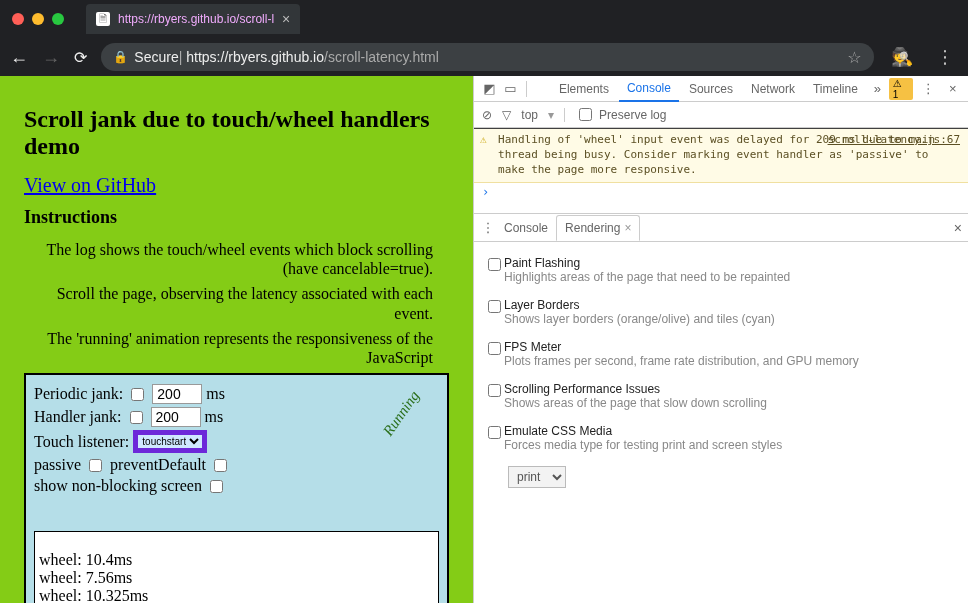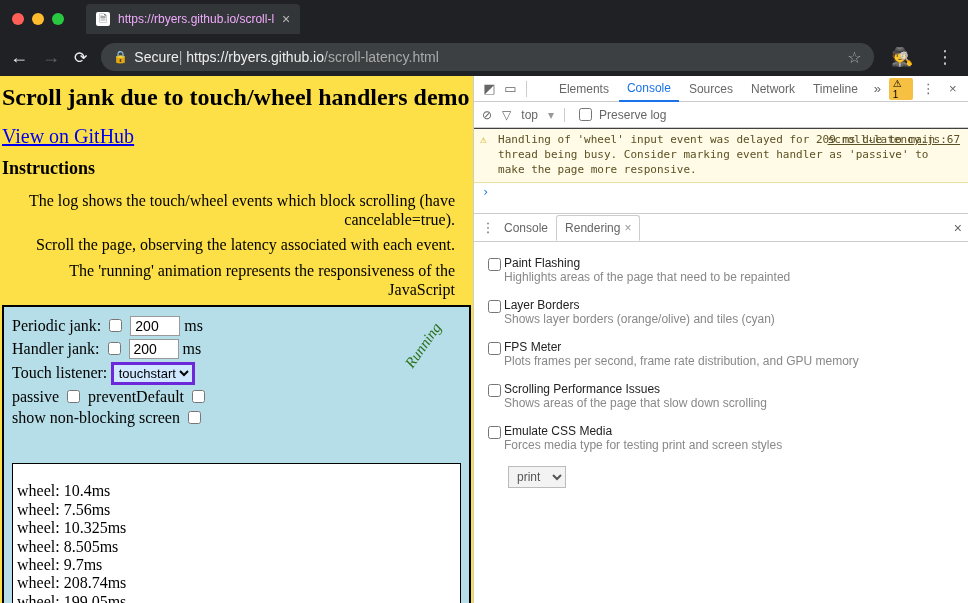--- a/index.html
+++ b/index.html
@@ -23,30 +23,30 @@
   .lock { color: #eee; margin-right: 6px; font-size: 12px; }
   .secure-text { color: #eee; font-size: 14px; }
   .url-host { color: #eee; }
   .url-path { color: #aaa; }
   .star { color: #aaa; margin-left: auto; font-size: 16px; }
   .incog { color: #ccc; font-size: 18px; margin: 0 4px; }
   .kebab { color: #ccc; font-size: 18px; margin: 0 4px; }
 
   
   .viewport { display: flex; height: 527px; }
-  .page { width: 498px; overflow: hidden; padding: 2px; font-family: "Times New Roman", serif; color: #000; background: #fde047; }
+  .page { width: 498px; overflow: hidden; padding: 24px; font-family: "Times New Roman", serif; color: #000; background: #84cc16; }
   .page h1 { font-size: 24px; margin: 6px 0 14px; font-weight: bold; }
   .page h2 { font-size: 18px; margin: 10px 0 12px; font-weight: bold; }
   .gh-link { color: #0000EE; text-decoration: underline; font-size: 20px; }
   .page p { font-size: 16px; margin: 6px 16px; line-height: 1.2; text-align: right; }
   .panel { background: #b5dee8; border: 2px solid #000; padding: 6px 8px; margin-top: 4px; position: relative; }
   .ctrl-row { font-size: 16px; margin: 3px 0; display: flex; align-items: center; gap: 4px;}
   .ctrl-row input[type=checkbox] { margin: 0 4px; }
   .ctrl-row input[type=text] { width: 50px; font-size: 14px; padding: 1px 4px; border: 1px solid #999; }
-  .ctrl-row select { font-size: 13px; background: #d0e8ff; border: 3px solid #6d28d9; text-align: center; }
+  .ctrl-row select { font-size: 10px; background: #d0e8ff; border: 5px solid #6d28d9; }
   .running { position: absolute; right: 20px; top: 30px; color: #2a6e1a; font-style: italic; font-family: cursive; transform: rotate(-55deg); font-size: 15px; }
   .logbox { background: #fff; border: 1px solid #000; margin-top: 36px; padding: 0 4px; height: 150px; overflow: hidden; font-size: 16px; line-height: 1.15;}
   .logbox .entry:first-child { text-decoration: line-through; color:#999; visibility:hidden;}
 
   
   .devtools { flex: 1; border-left: 1px solid #ccc; background: #fff; font-family: "Helvetica Neue", Arial, sans-serif; font-size: 12px; color: #333; display:flex; flex-direction:column;}
   .dt-tabs { height: 26px; border-bottom: 1px solid #ccc; display: flex; align-items: center; padding: 0 6px; gap: 2px; }
   .dt-icon { width: 20px; text-align: center; color: #666; font-size: 13px; }
   .dt-tab { padding: 5px 8px; color: #666; cursor: default; }
   .dt-tab.active { color: #1a73e8; border-bottom: 2px solid #1a73e8; margin-bottom:-1px;}

